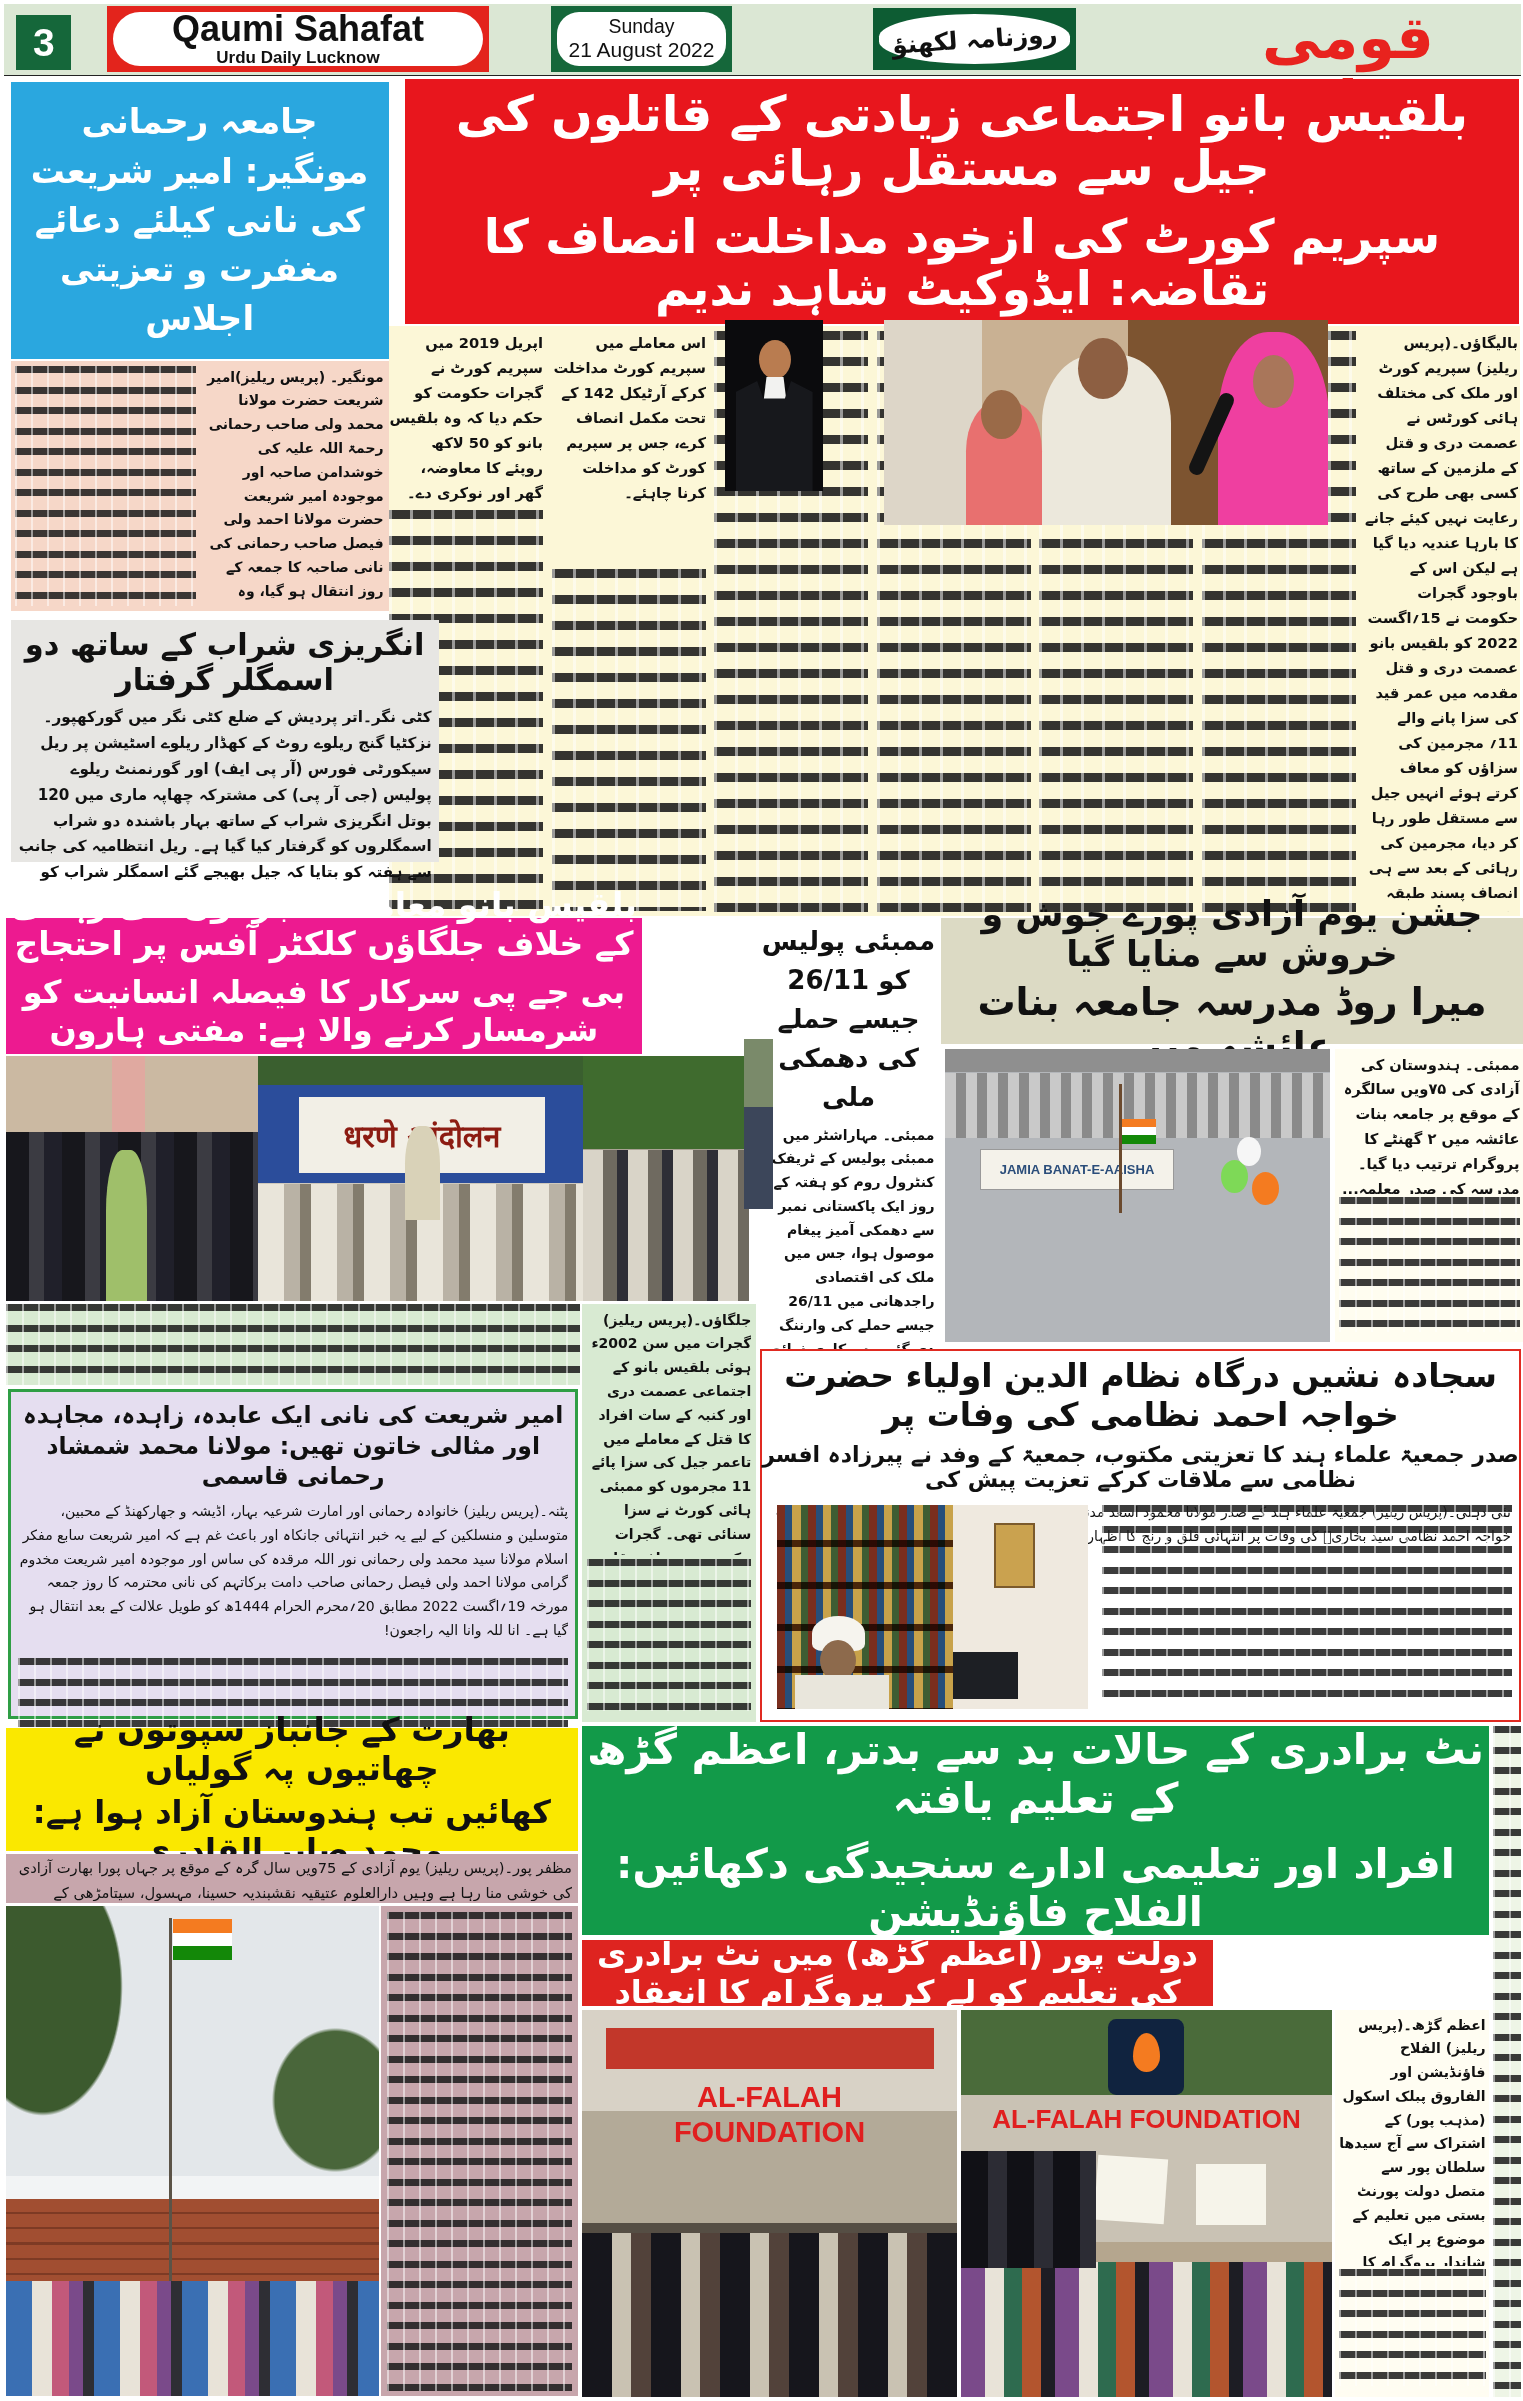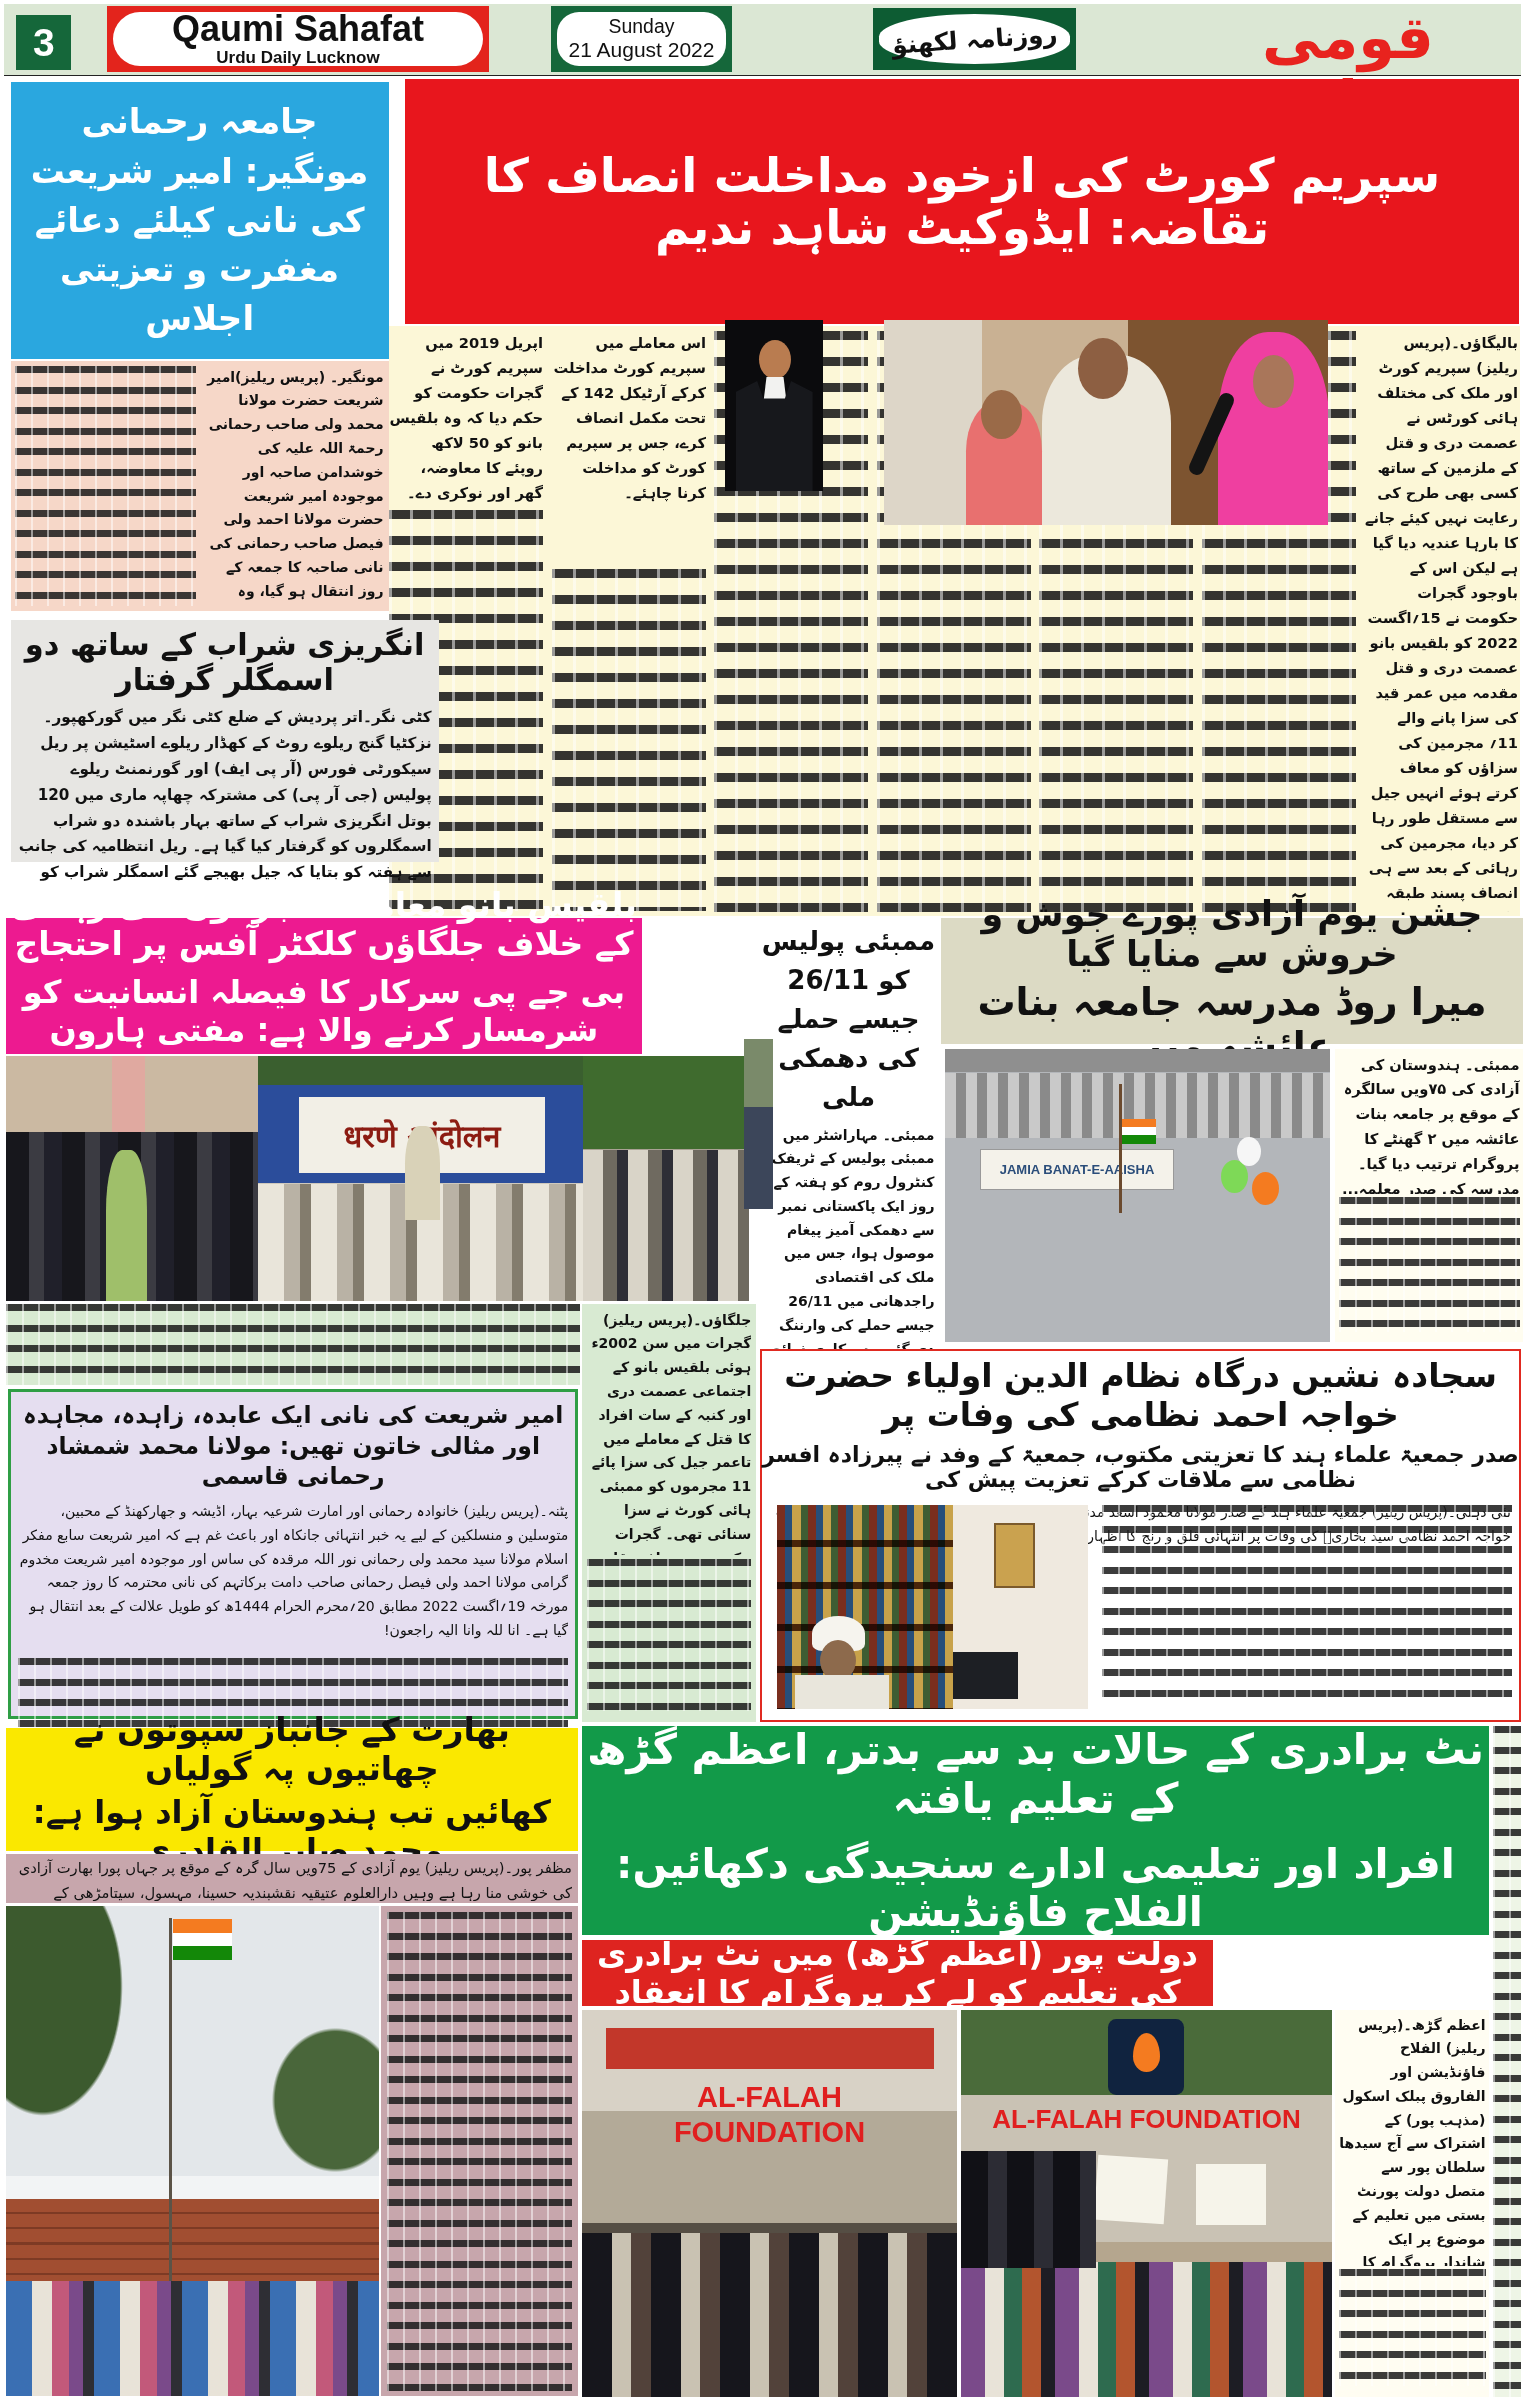--- a/index.html
+++ b/index.html
@@ -49,20 +49,21 @@
 
   <div class="abs" style="left:873px;top:8.2px;width:203px;height:62px;background:#0d5c33;">
     <div class="inner-white" style="border-radius:50% / 45%;">
       <div class="urdu" style="font-size:24.6px;font-weight:bold;color:#111;transform:rotate(-4deg);">روزنامہ لکھنؤ</div>
     </div>
   </div>
 
   <div class="abs urdu" style="left:1185px;top:4.7px;width:326px;height:66px;color:#e8231e;font-size:59px;font-weight:bold;text-align:center;line-height:65px;">قومی صحافت</div>
 
   <div class="abs" style="left:405px;top:79px;width:1114px;height:245px;background:#e8161d;display:flex;flex-direction:column;justify-content:center;gap:15.2px;">
+    <div class="urdu hl" style="color:#fff;font-size:49px;line-height:1.1;">بلقیس بانو اجتماعی زیادتی کے قاتلوں کی جیل سے مستقل رہائی پر</div>
     <div class="urdu hl" style="color:#fff;font-size:47px;line-height:1.1;">سپریم کورٹ کی ازخود مداخلت انصاف کا تقاضہ: ایڈوکیٹ شاہد ندیم</div>
   </div>
 
   <div class="abs" style="left:389px;top:326px;width:1131px;height:590px;background:#fcf7d7;"></div>
 
   <div class="abs excerpt" style="left:1364px;top:331px;width:154px;height:581px;font-size:14.7px;background:#fcf7d7;">بالیگاؤں۔(پریس ریلیز) سپریم کورٹ اور ملک کی مختلف ہائی کورٹس نے عصمت دری و قتل کے ملزمین کے ساتھ کسی بھی طرح کی رعایت نہیں کیئے جانے کا بارہا عندیہ دیا گیا ہے لیکن اس کے باوجود گجرات حکومت نے 15؍اگست 2022 کو بلقیس بانو عصمت دری و قتل مقدمہ میں عمر قید کی سزا پانے والے 11؍ مجرمین کی سزاؤں کو معاف کرتے ہوئے انہیں جیل سے مستقل طور رہا کر دیا، مجرمین کی رہائی کے بعد سے ہی انصاف پسند طبقہ فکر مند اور متاثرہ بلقیس بانو کو شدید تکلیف ہوئی ہے اور اس نے اس کی حفاظت کے لیئے کورٹ اور حکومت سے گوہار لگائی ہے۔</div>
   <div class="abs tx" style="left:1202px;top:331px;width:154px;height:581px;"></div>
   <div class="abs tx" style="left:1039px;top:331px;width:154px;height:581px;"></div>
   <div class="abs tx" style="left:877px;top:331px;width:154px;height:581px;"></div>
   <div class="abs tx" style="left:714px;top:331px;width:154px;height:581px;"></div>

